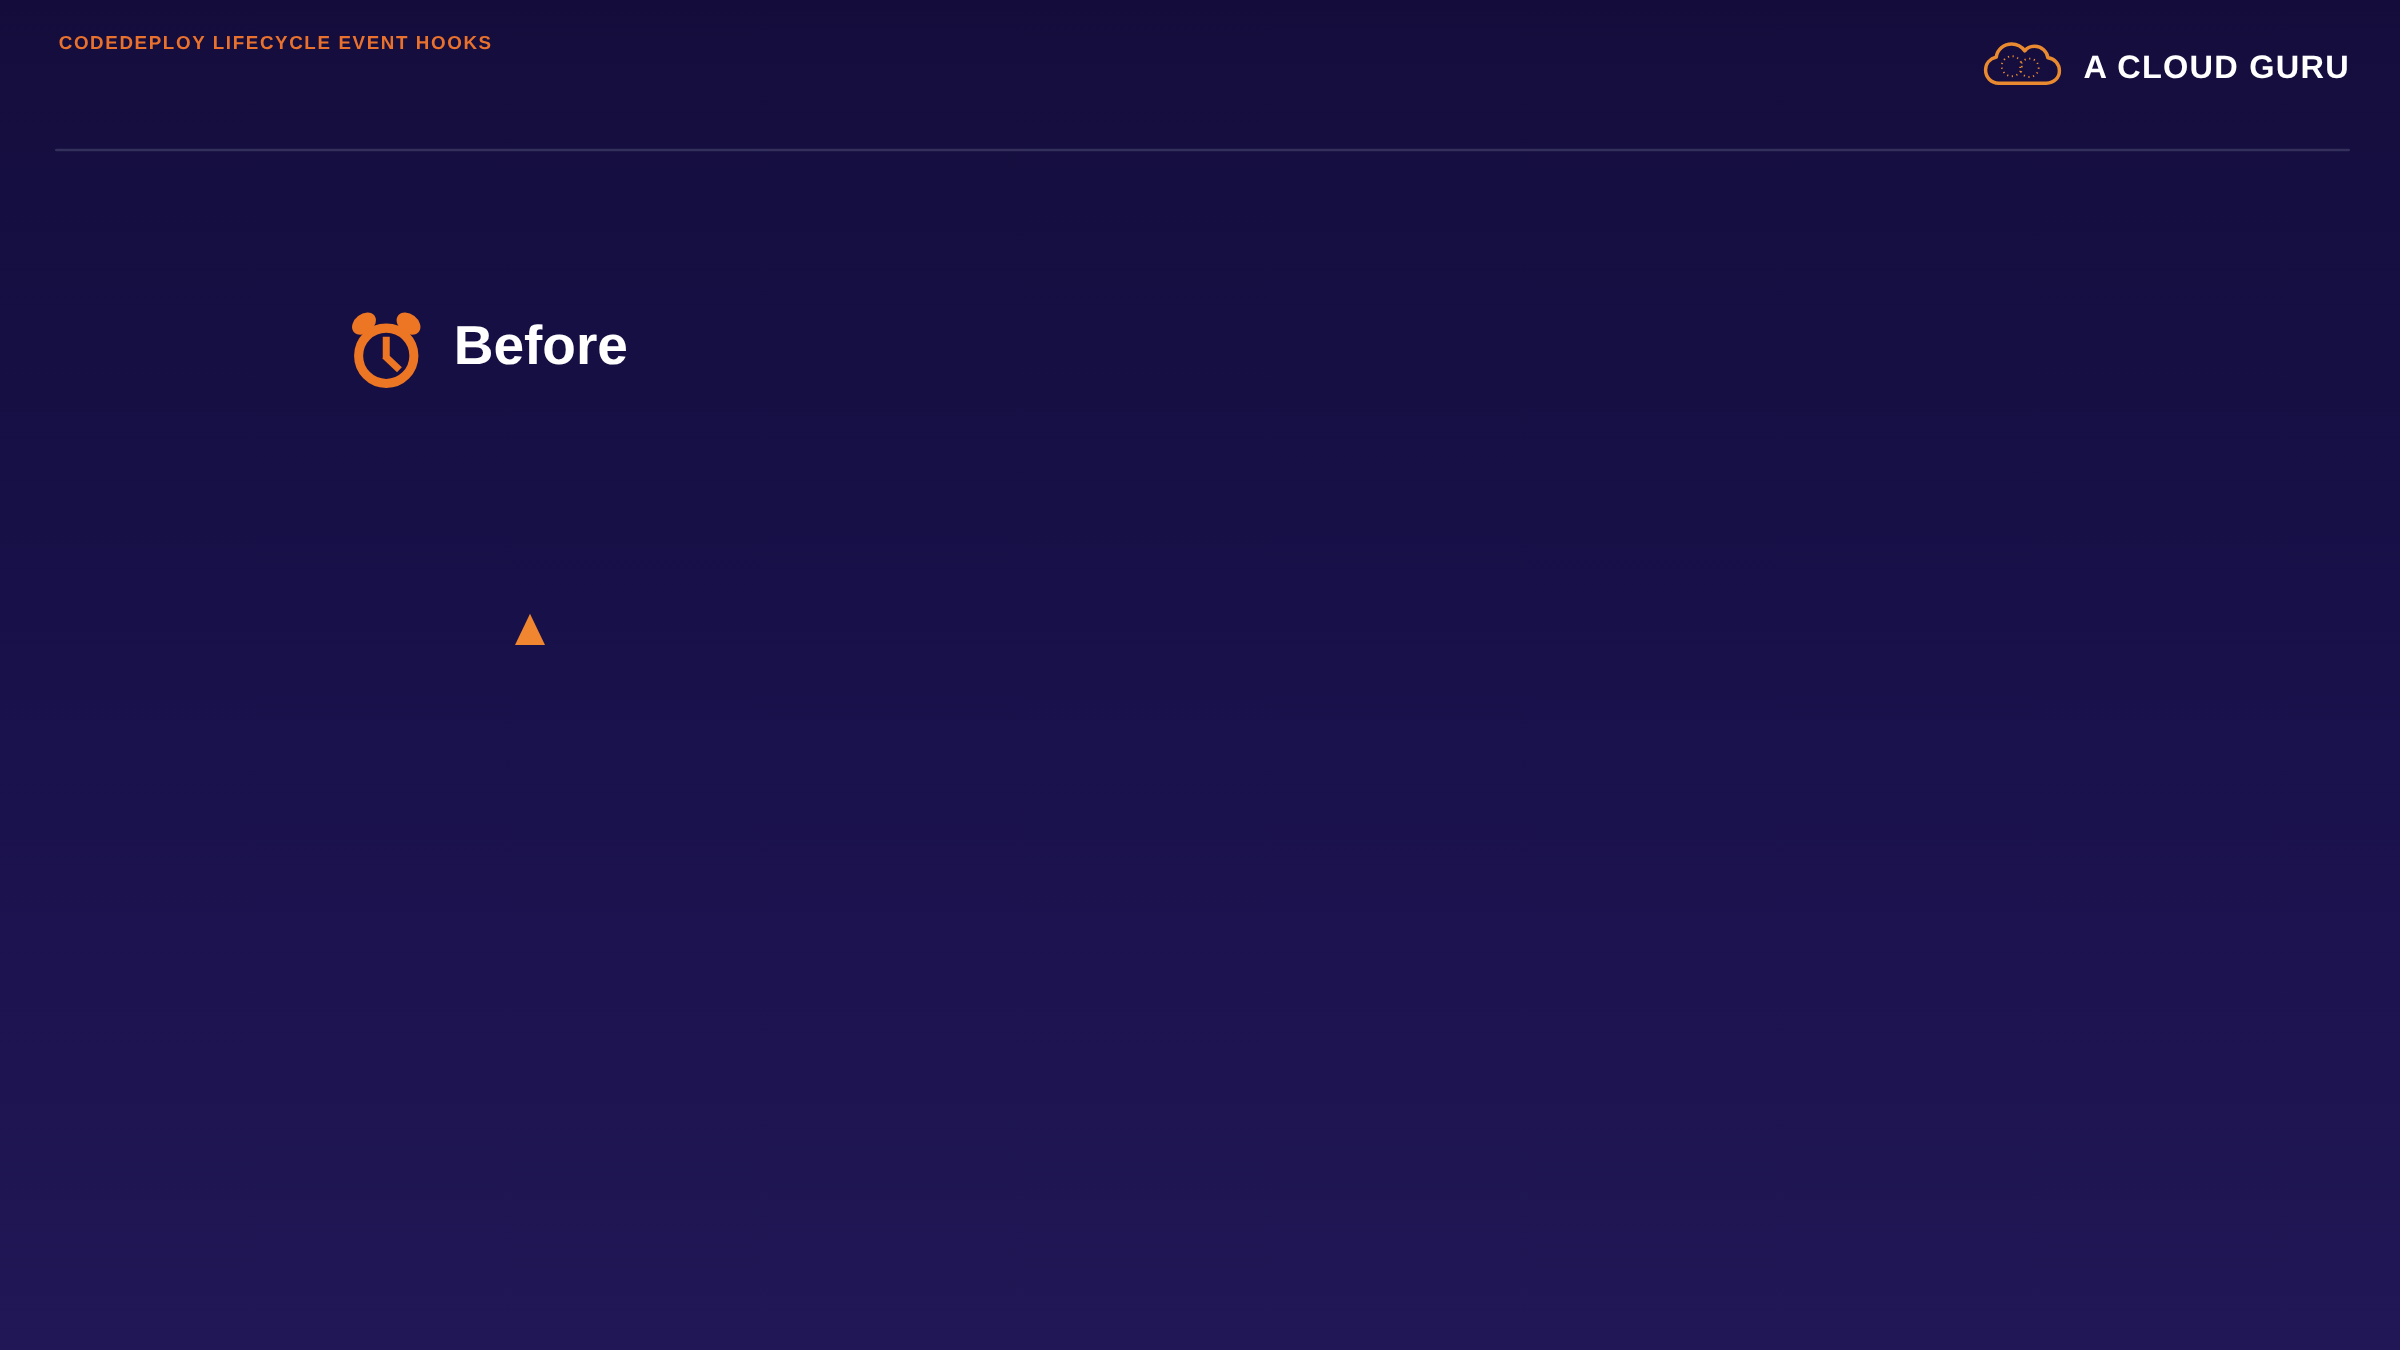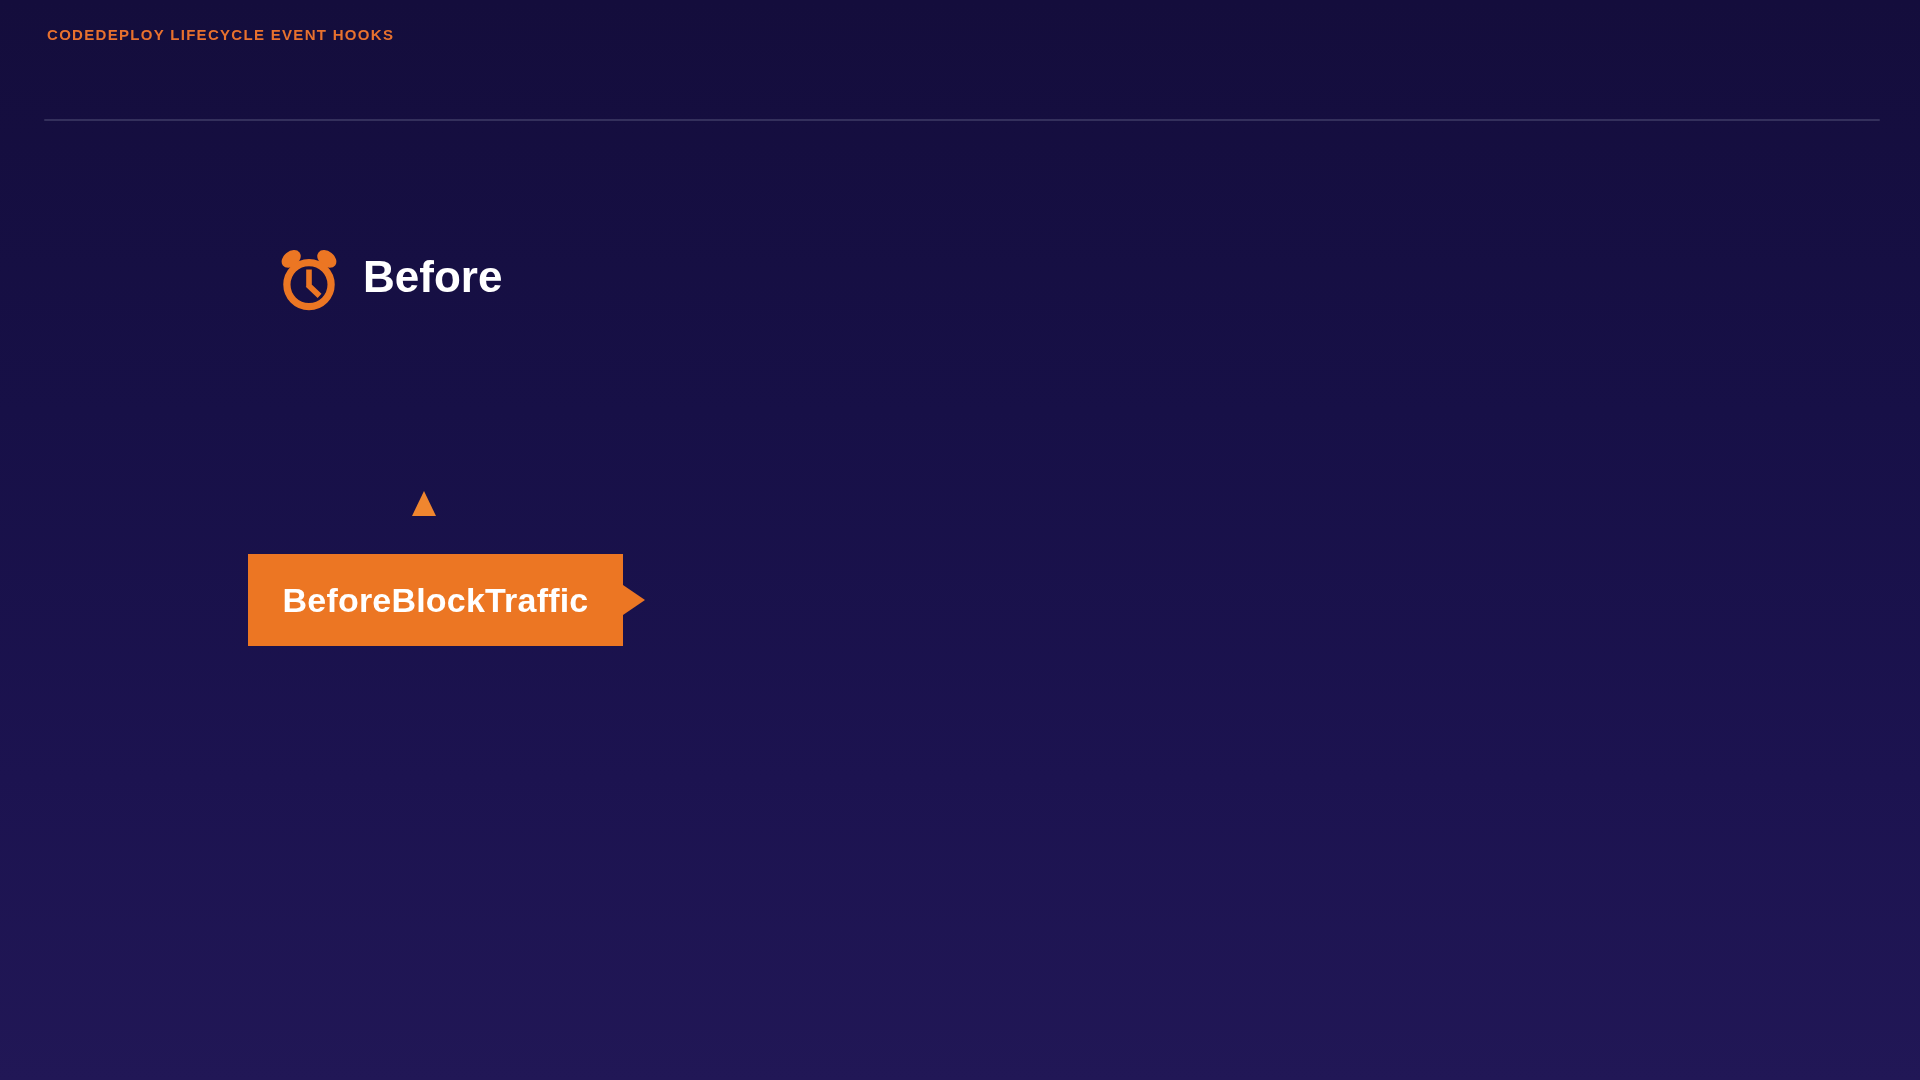--- a/index.html
+++ b/index.html
@@ -82,29 +82,36 @@
   }
 </style>
 </head>
 <body>
 
 <div class="stage">
 
   <div class="eyebrow">CODEDEPLOY LIFECYCLE EVENT HOOKS</div>
   <div class="separator"></div>
 
+  <div class="brand">
+    <span class="brand-logo">
+      <svg viewBox="0 0 104 66" aria-hidden="true">
+        <path d="M21 55 C11 55 4 47 4 38 C4 29 10 23 18 21 C19 11 28 4 38 4 C45 4 51 7.5 55 13 C58 9 63 7 68 7 C77 7 84 14 85 22 C94 23 100 30 100 39 C100 48 93 55 83 55 Z" fill="none" stroke="#e98a30" stroke-width="4.5" stroke-linejoin="round" stroke-linecap="round"></path>
+        <circle cx="38" cy="33" r="13" fill="none" stroke="#e98a30" stroke-width="2.4" stroke-dasharray="1.6 4.6"></circle>
+        <circle cx="61" cy="35" r="12" fill="none" stroke="#e98a30" stroke-width="2.4" stroke-dasharray="1.6 4.6"></circle>
+      </svg>
+    </span>
+    <span class="brand-name">A CLOUD GURU</span>
+  </div>
 
   <div class="hook-icon">
     <svg viewBox="0 0 100 100" aria-hidden="true">
       <ellipse cx="23" cy="18" rx="16" ry="11.5" transform="rotate(-38 23 18)" fill="#ec7623"></ellipse>
       <ellipse cx="77" cy="18" rx="16" ry="11.5" transform="rotate(38 77 18)" fill="#ec7623"></ellipse>
       <circle cx="50" cy="57" r="33.5" fill="none" stroke="#ec7623" stroke-width="11"></circle>
       <path d="M50 59 L50 34 M48 57 L66 74" fill="none" stroke="#ec7623" stroke-width="8.5"></path>
     </svg>
   </div>
   <div class="hook-heading">Before</div>
 
   <div class="pointer-triangle"></div>
-  <div class="event-banner">
-    <span class="event-label">BeforeBlockTraffic</span>
-  </div>
 
 </div>
 
 </body></html>

